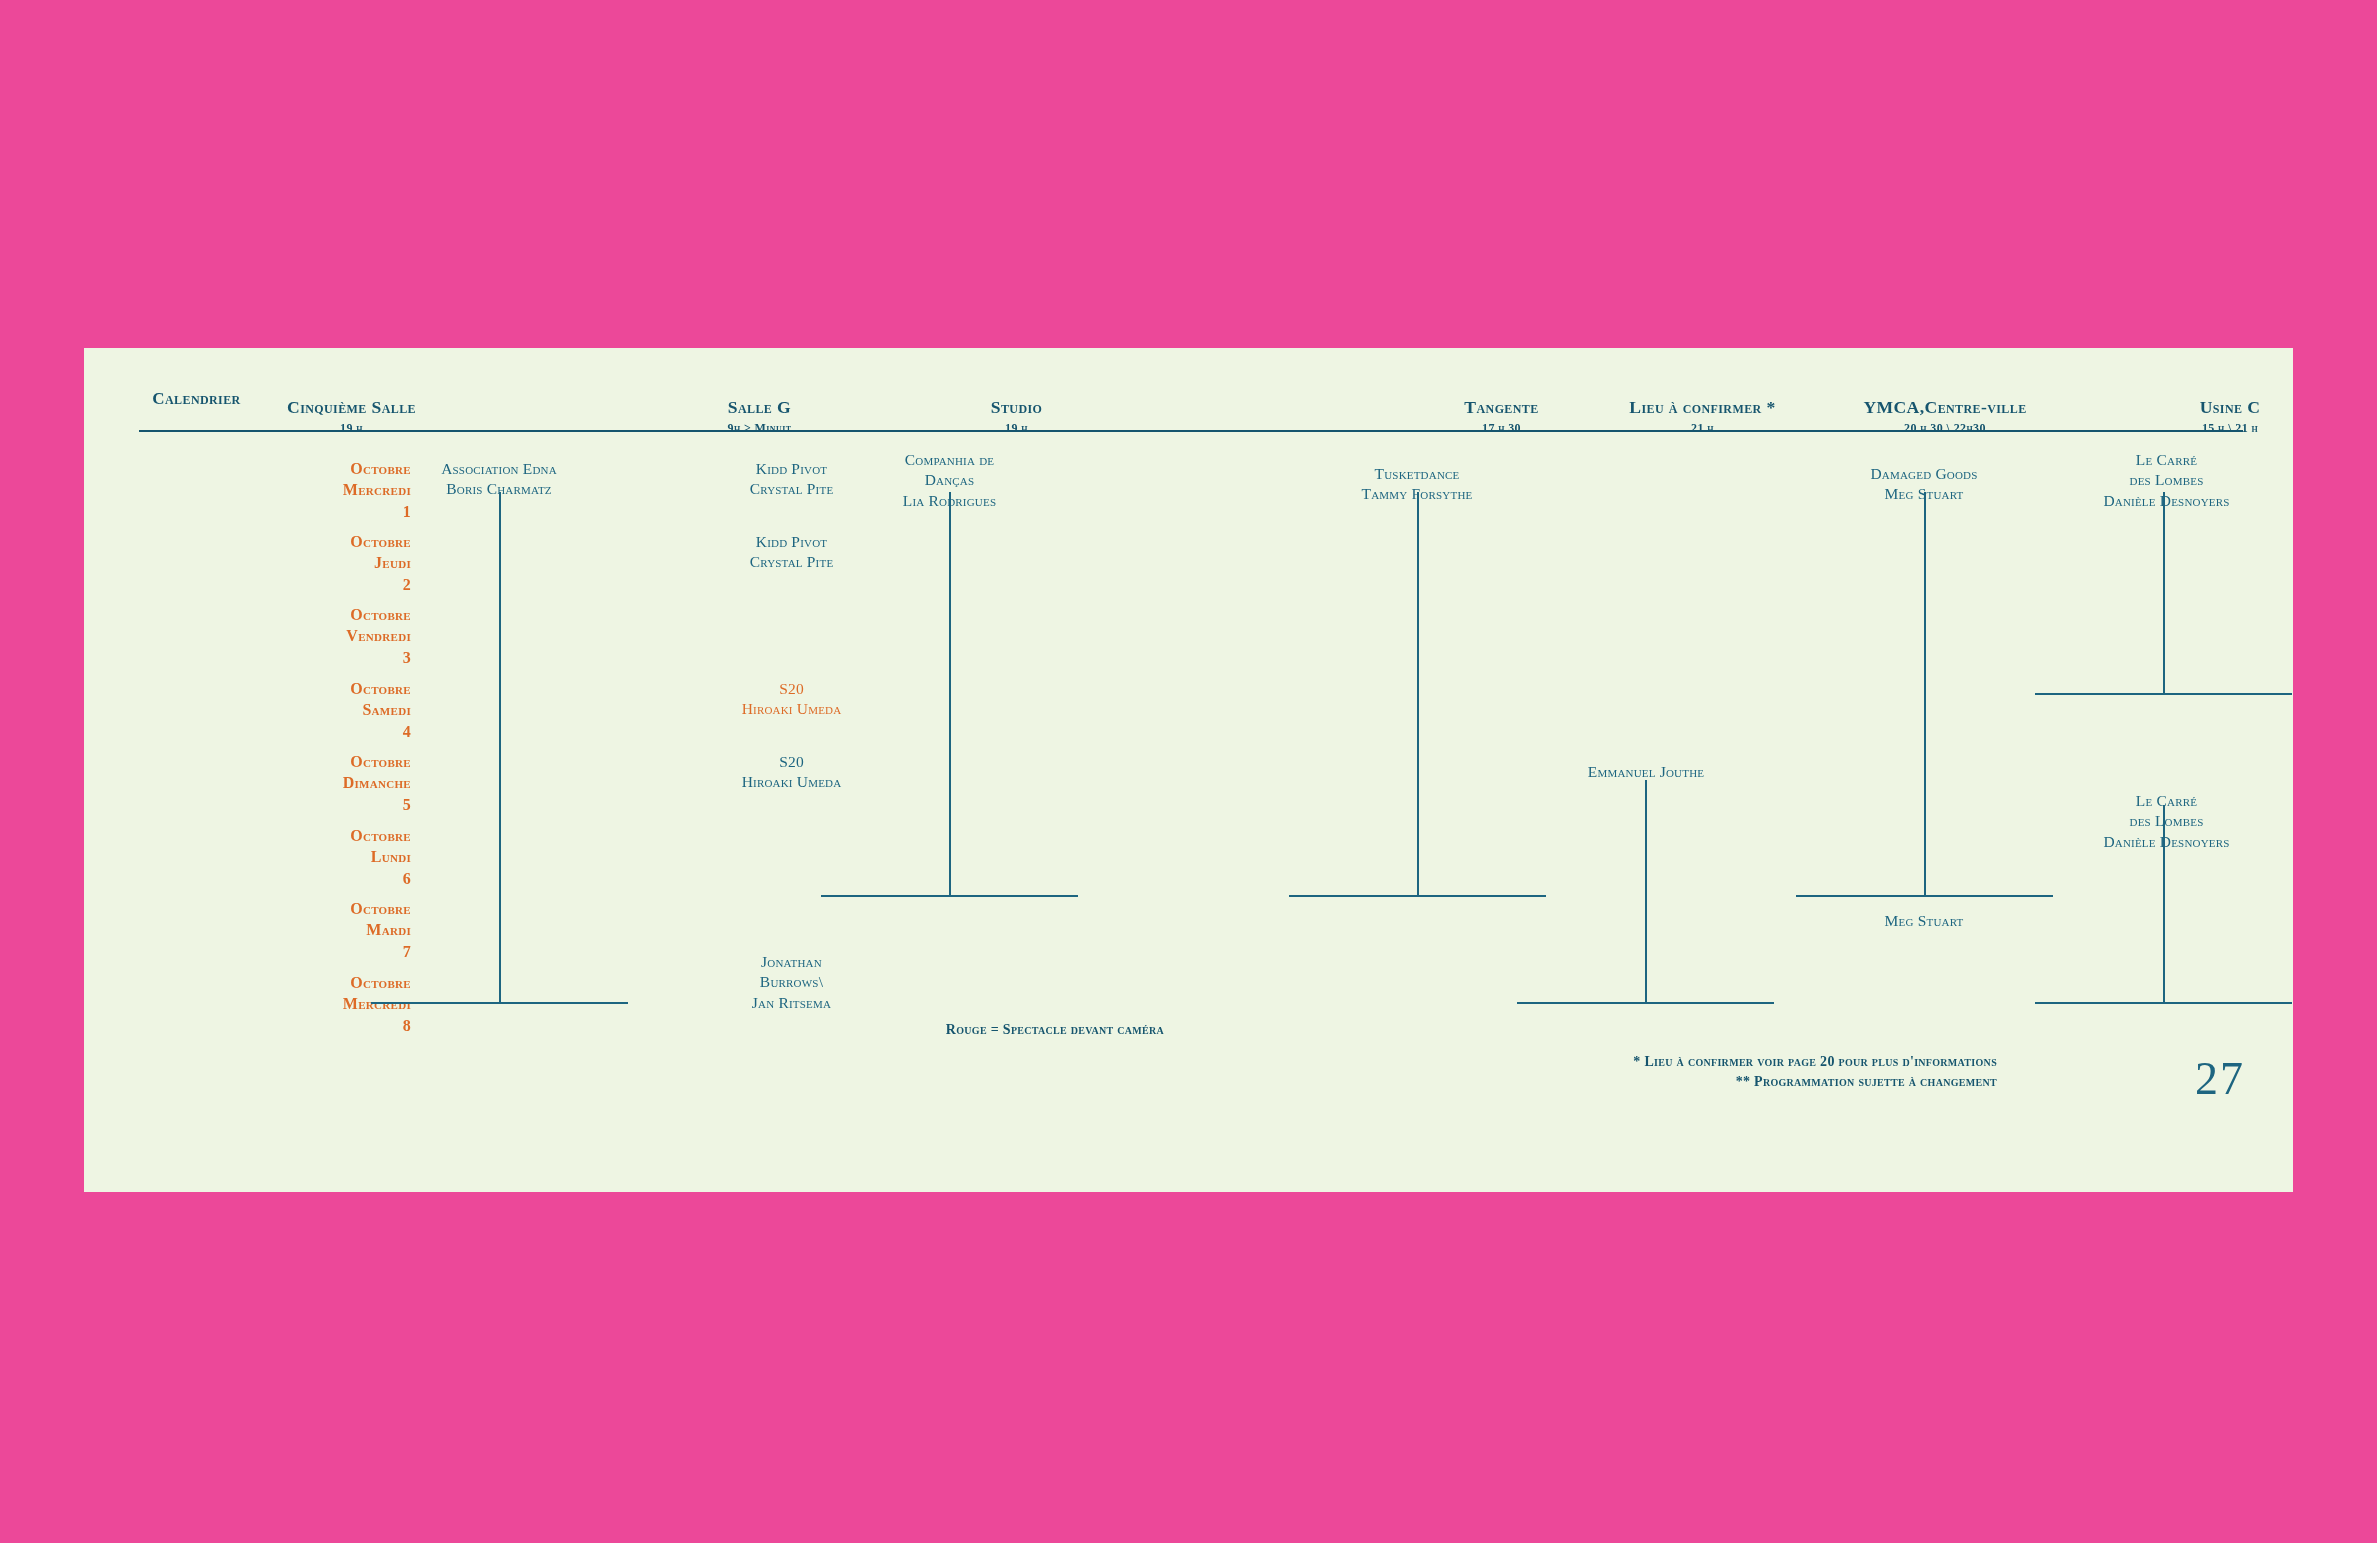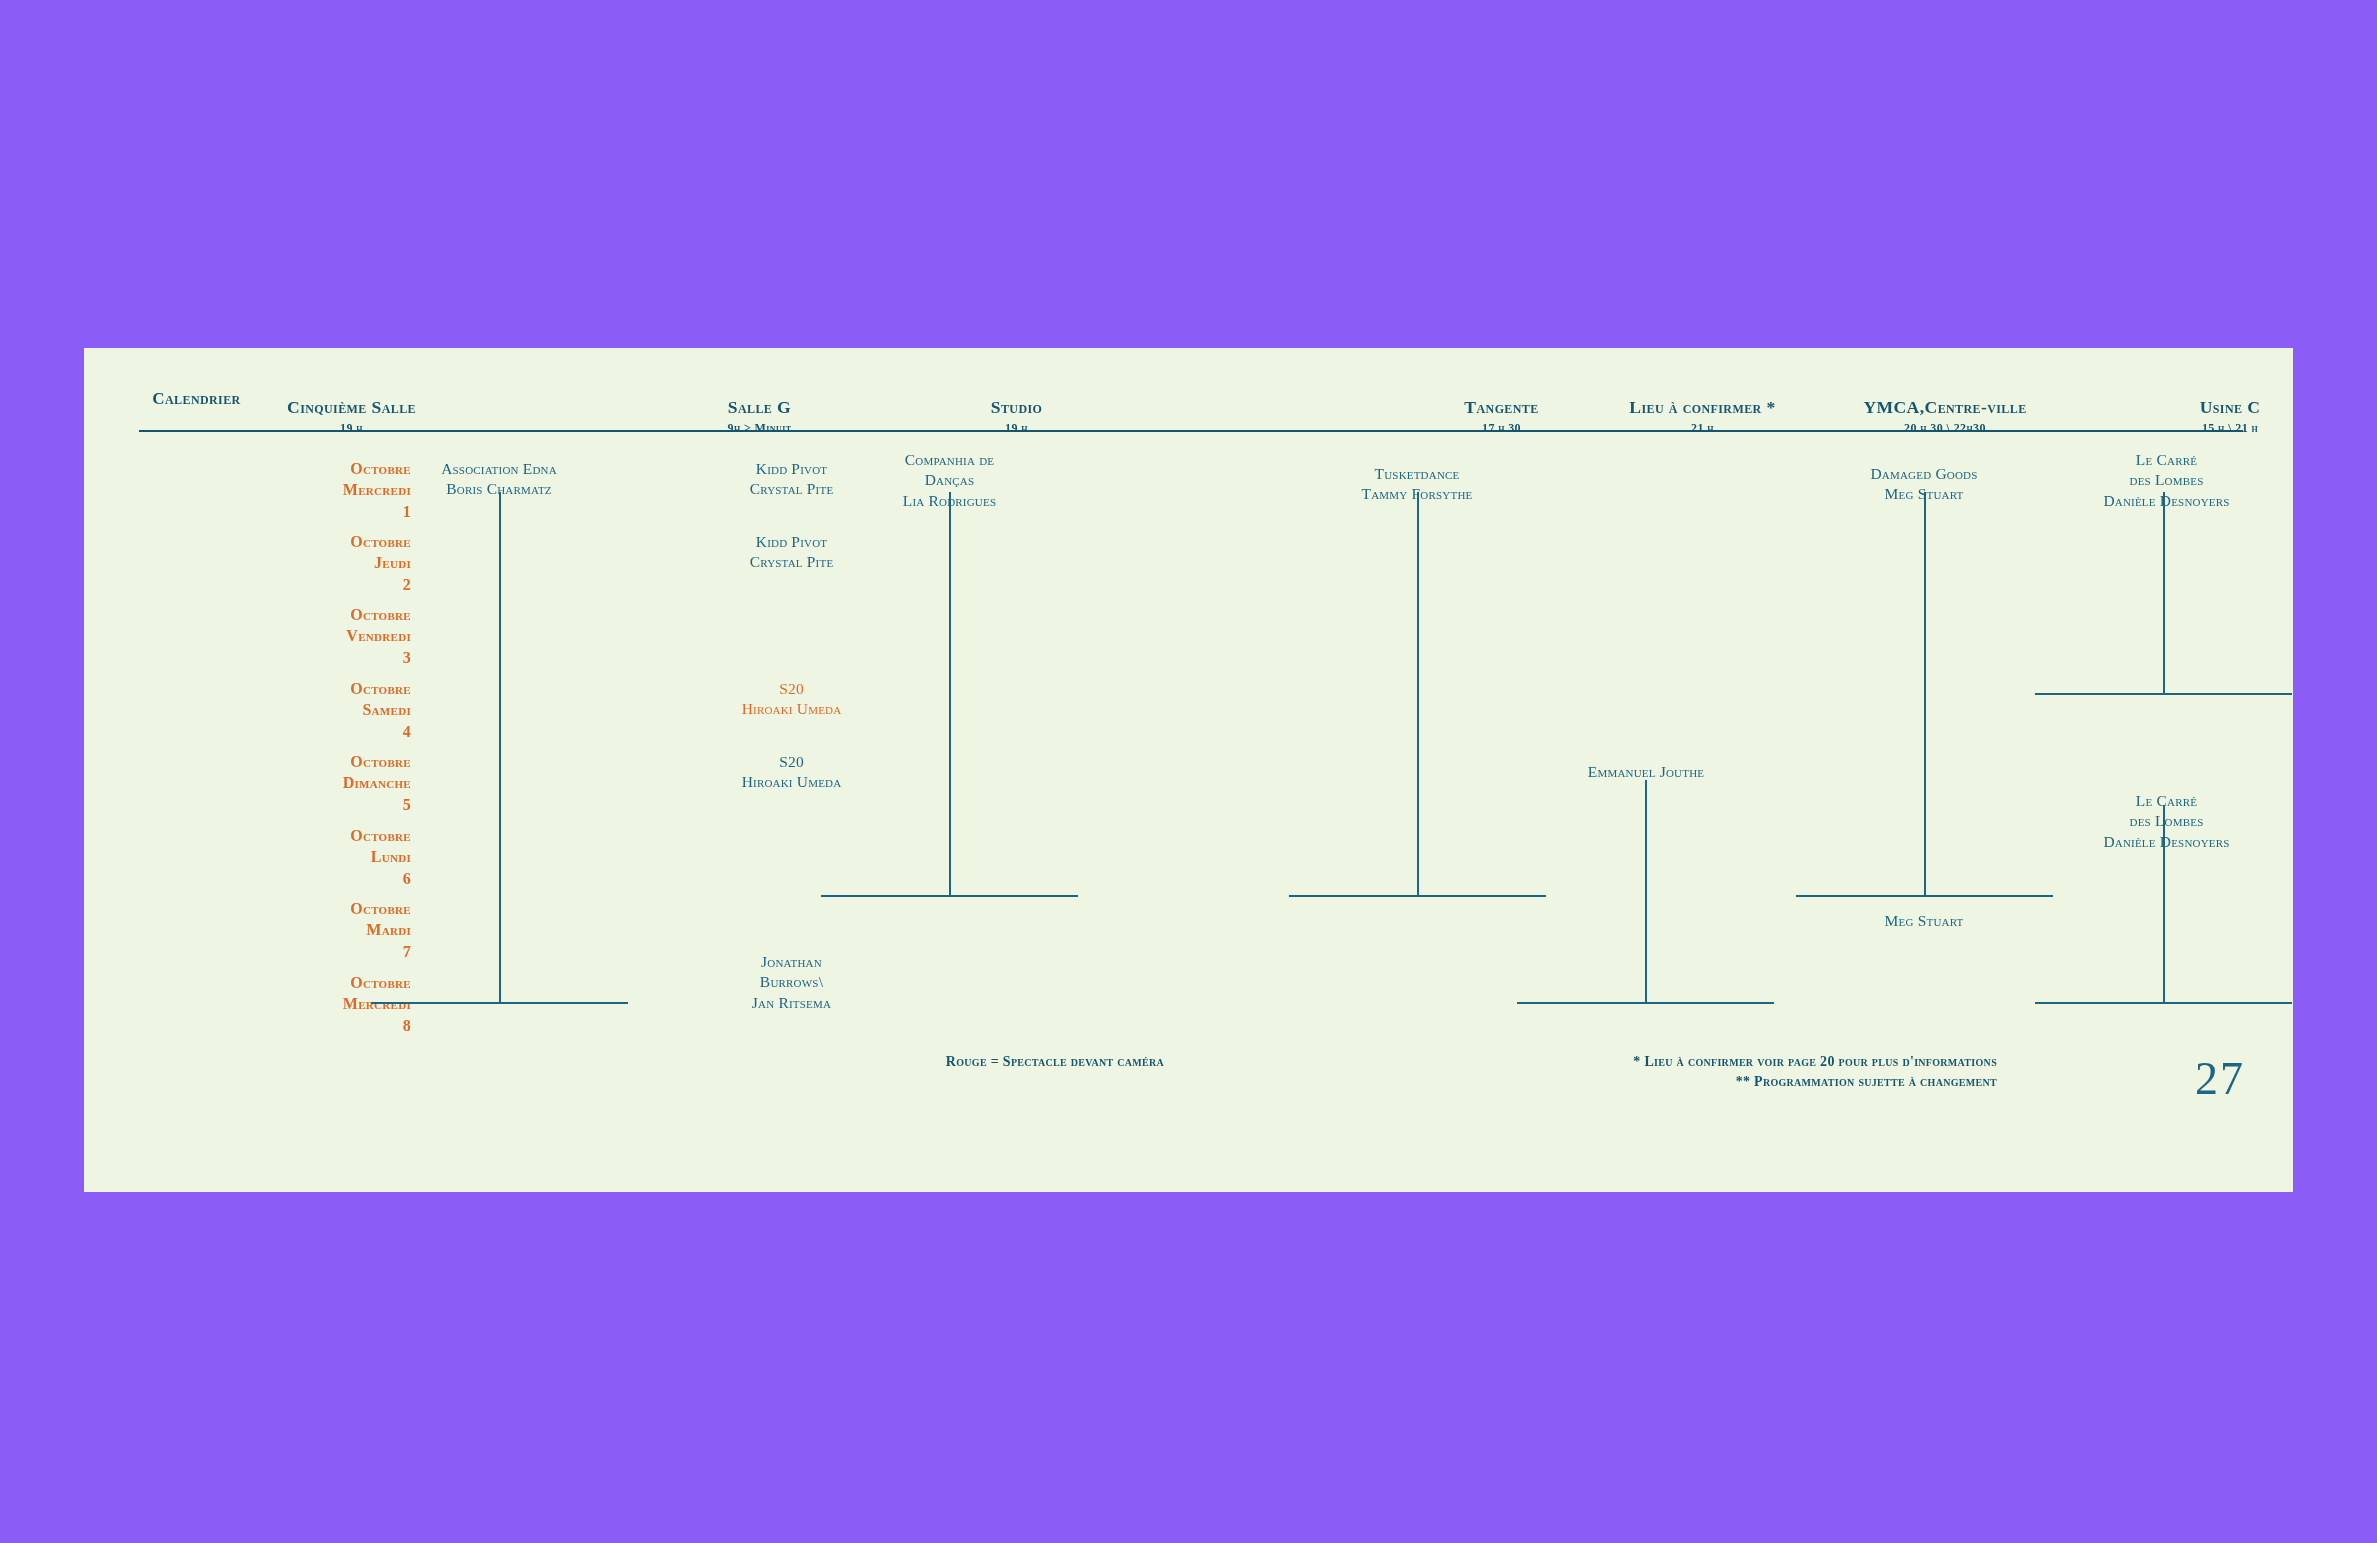--- a/index.html
+++ b/index.html
@@ -9,21 +9,21 @@
     background: #ffffff;
   }
   body {
     font-family: "Liberation Serif", "DejaVu Serif", serif;
   }
 
   #page {
     position: relative;
     width: 2377px;
     height: 1544px;
-    background: #8b5cf6;
+    background: #ec4899;
     overflow: hidden;
   }
 
   
   #panel {
     position: absolute;
     left: 84px;
     top: 348px;
     width: 2209px;
     height: 844px;
@@ -315,21 +315,21 @@
       <span class="title">des Lombes</span>
       <span class="artist">Danièle Desnoyers</span>
     </div>
 
     <div class="event" id="ev-e15" style="left:1963px; top:443px; width:239px;">
       <span class="title">Le Carré</span>
       <span class="title">des Lombes</span>
       <span class="artist">Danièle Desnoyers</span>
     </div>
 
-    <div class="footnote" id="note-rouge" style="left:760px; top:704px; width:422px;">Rouge = Spectacle devant caméra</div>
+    <div class="footnote" id="note-rouge" style="left:760px; top:672px; width:422px;">Rouge = Spectacle devant caméra</div>
 
     <div class="footnote" id="note-right" style="left:1266px; top:704px; width:647px;">
       <span>* Lieu à confirmer voir page 20 pour plus d'informations</span>
       <span>** Programmation sujette à changement</span>
     </div>
 
     <div id="page-number" style="left:2111px; top:704px;">27</div>
 
   </div>
 </div>

